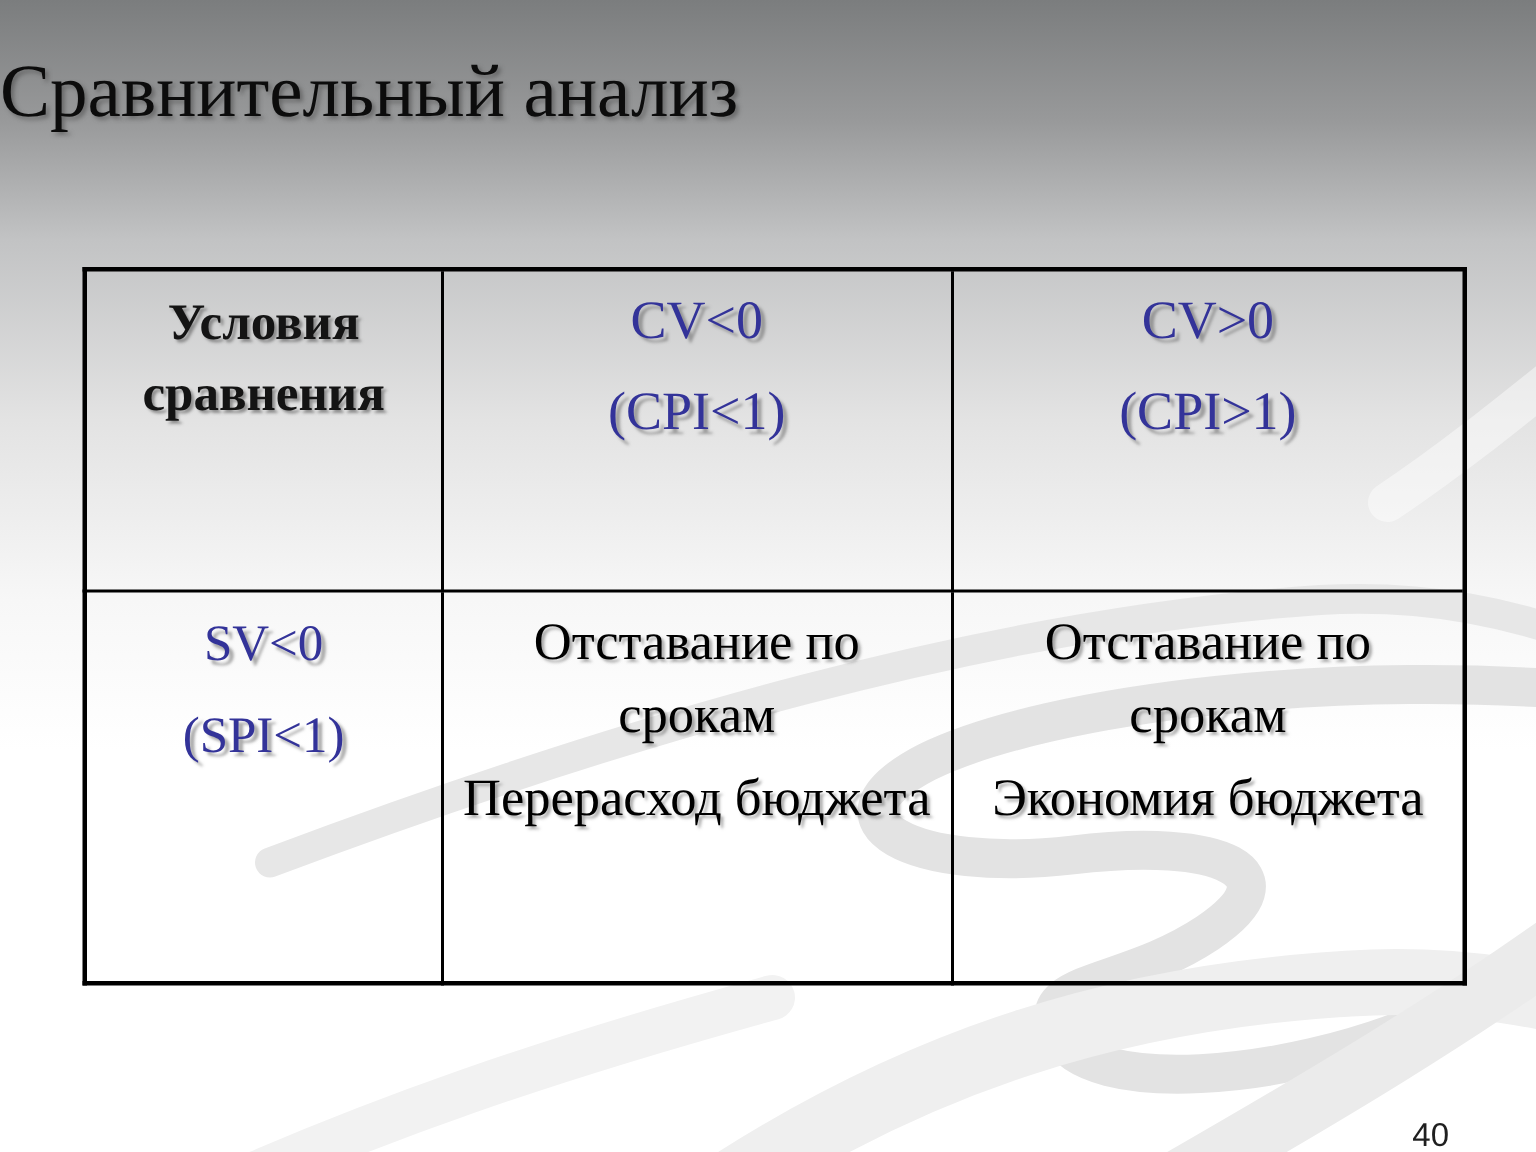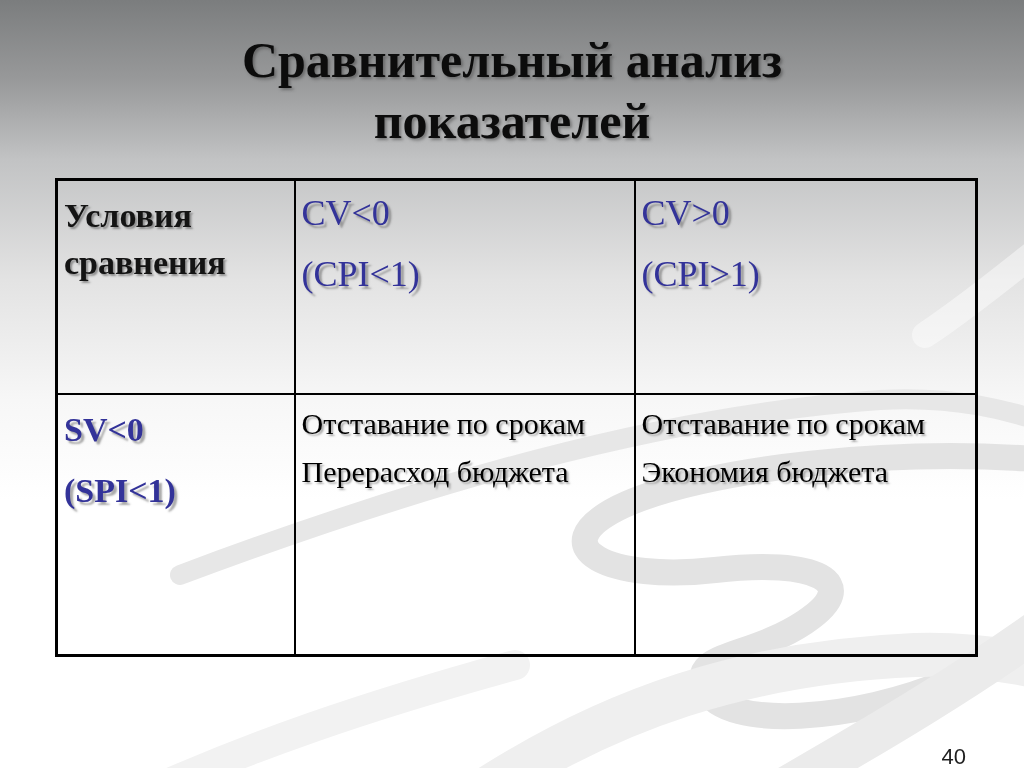--- a/index.html
+++ b/index.html
@@ -8,54 +8,53 @@
     width:1024px;height:768px;
     overflow:hidden;
     background:linear-gradient(180deg,
       #7b7d7e 0px, #98999a 80px, #c2c3c4 160px,
       #e3e3e3 280px, #f7f7f7 400px, #ffffff 500px, #ffffff 768px);
     font-family:"Liberation Serif","DejaVu Serif",serif;
   }
   .swirls{position:absolute;left:0;top:0;width:1024px;height:768px;}
   .title{
     position:absolute;top:30px;left:0;width:1024px;
-    text-align:center;
-    font-size:50px;font-weight:bold;color:#0c0c0c;
+    font-size:50px;font-weight:normal;color:#0c0c0c;
     line-height:1.22;
     text-shadow:2px 2px 3px rgba(70,70,70,0.55);
   }
   table.cmp{
     position:absolute;left:55px;top:178px;
     width:920px;height:479px;
     border-collapse:collapse;table-layout:fixed;
     background:transparent;
     border:3px solid #000;
   }
   table.cmp td{
     border:2px solid #000;
-    vertical-align:top;text-align:left;
+    vertical-align:top;text-align:center;
     padding:6px 6px 0 6px;
   }
   .hdr-black{
     font-size:34px;font-weight:bold;color:#141414;
     line-height:1.38;padding-top:6px;
     text-shadow:2px 2px 2px rgba(90,90,90,0.6);
   }
   .blue-line{
     font-size:36px;font-weight:normal;
     line-height:1.25;margin:4px 0 16px 0;
     text-shadow:3px 3px 2px rgba(100,100,100,0.55);
   }
   .label-line{
-    font-size:34px;font-weight:bold;
+    font-size:34px;font-weight:normal;
     line-height:1.25;margin:8px 0 18px 0;
     text-shadow:3px 3px 2px rgba(100,100,100,0.55);
   }
   .cell-para{
-    font-size:30px;color:#000;
+    font-size:35px;color:#000;
     line-height:1.4;margin:2px 0 6px 0;
     text-shadow:2px 2px 2px rgba(105,105,105,0.55);
   }
   .page-number{
     position:absolute;top:744px;right:58px;
     font-family:"Liberation Sans","DejaVu Sans",sans-serif;
     font-size:22px;color:#1f1f1f;
   }
 </style>
 </head>
@@ -67,21 +66,20 @@
     <path d="M 180 575 C 420 485 660 415 880 400 C 950 396 1010 408 1070 432" fill="none" stroke="#e7e7e7" stroke-width="20" stroke-linecap="round"></path>
     <path d="M 1070 462 C 900 445 700 468 618 508 C 540 548 610 582 715 570 C 815 558 865 582 805 622 C 748 660 688 652 706 690 C 726 730 855 722 952 680 C 1012 654 1056 622 1090 595" fill="none" stroke="#e3e3e3" stroke-width="26" stroke-linecap="round"></path>
     <path d="M 470 800 C 610 706 750 662 915 655 C 975 653 1030 662 1090 680" fill="none" stroke="#efefef" stroke-width="44" stroke-linecap="round"></path>
     <path d="M 745 810 C 868 740 985 672 1085 595" fill="none" stroke="#ebebeb" stroke-width="40" stroke-linecap="round"></path>
     <path d="M 120 805 C 250 745 370 705 515 665" fill="none" stroke="#f2f2f2" stroke-width="30" stroke-linecap="round"></path>
     <path d="M 925 335 C 970 305 1010 272 1050 240" fill="none" stroke="#ffffff" stroke-opacity="0.45" stroke-width="26" stroke-linecap="round"></path>
   </svg>
 
   <div class="title">
     <div>Сравнительный анализ</div>
-    <div>показателей</div>
   </div>
 
   <table class="cmp">
     <colgroup>
       <col style="width:238px">
         <col style="width:340px">
         <col style="width:342px">
     </colgroup>
     <tbody>
         <tr style="height:140px">

